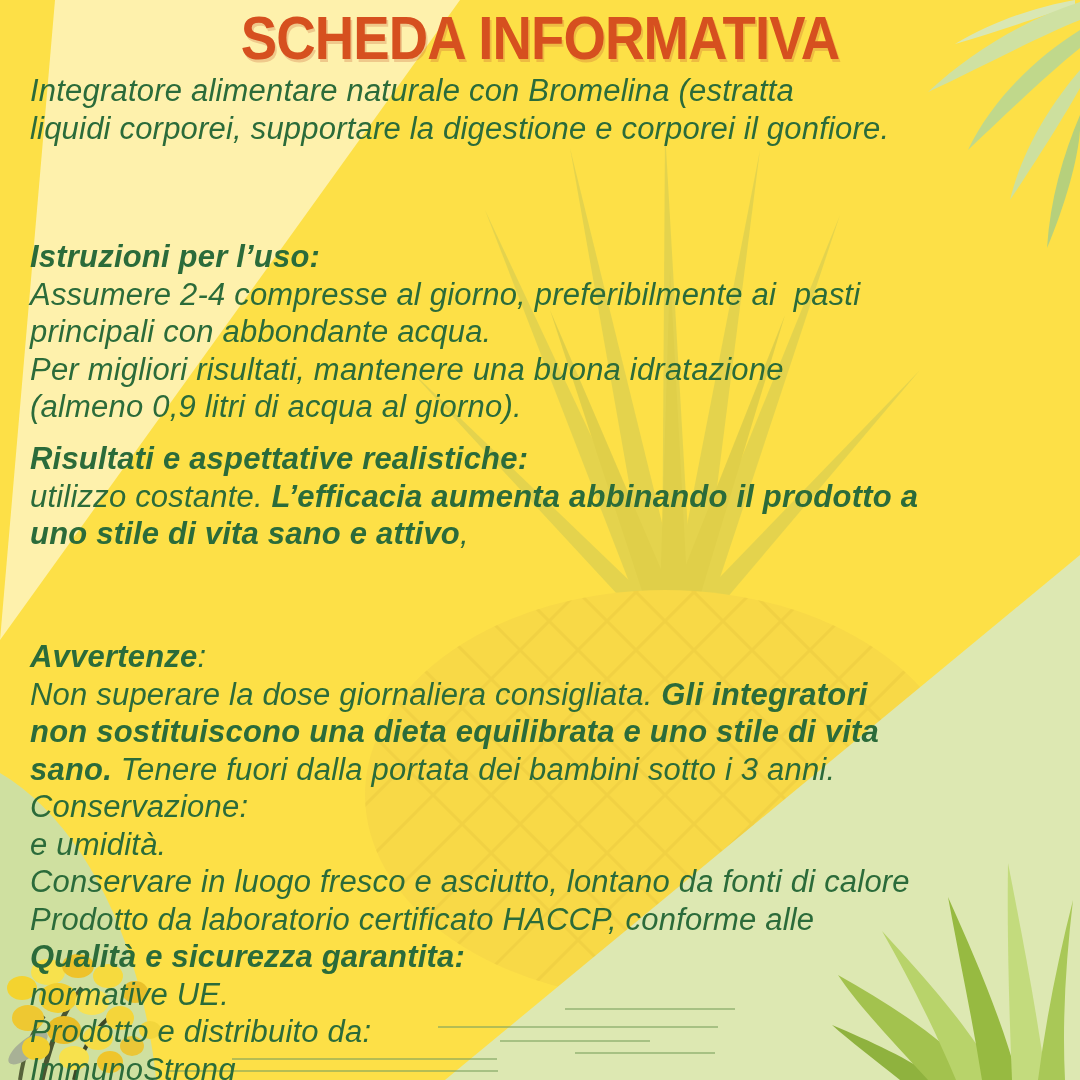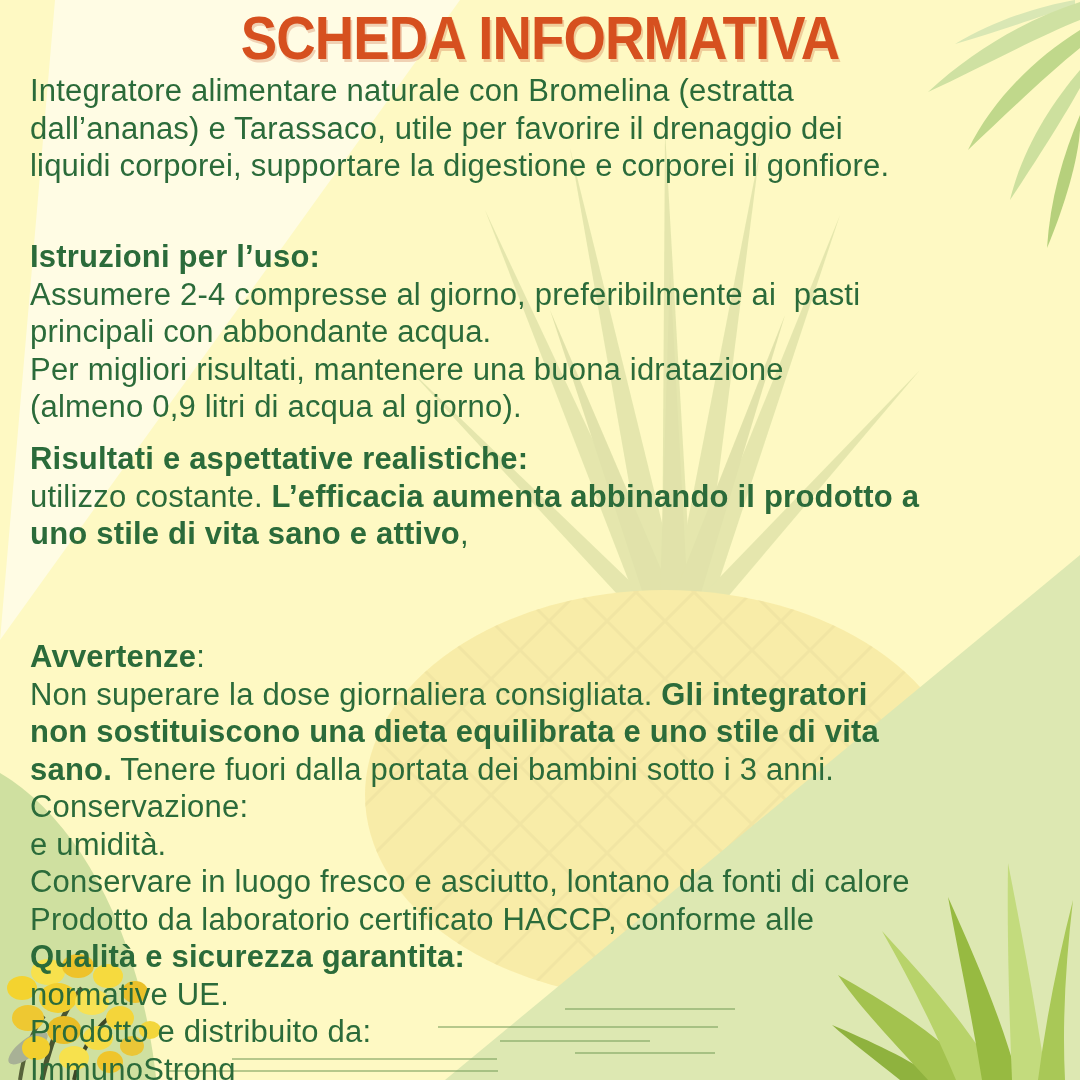--- a/index.html
+++ b/index.html
@@ -1,18 +1,18 @@
 <!DOCTYPE html>
 <html><head>
 <meta charset="utf-8">
 <style>
   html,body{margin:0;padding:0;background:#888;}
   #canvas{
     position:relative;width:1080px;height:1080px;margin:0 auto;
-    background:#fef9c3;overflow:hidden;
+    background:#fde047;overflow:hidden;
     font-family:"Liberation Sans",sans-serif;
   }
   
   .white-wedge{
     position:absolute;left:0;top:0;width:1080px;height:1080px;z-index:1;
     background:rgba(255,255,255,0.55);
     clip-path:polygon(55px 0,460px 0,0 640px);
   }
   .green-wedge{
     position:absolute;left:0;top:0;width:1080px;height:1080px;z-index:3;
@@ -32,21 +32,21 @@
   #title{
     position:absolute;top:2px;left:0;width:100%;margin:0;z-index:10;
     text-align:center;font-size:62px;font-weight:800;letter-spacing:-1px;
     color:#d6501f;transform:scaleX(0.88);transform-origin:50% 0;
     text-shadow:2px 3px 0 rgba(201,98,53,0.28);
   }
   .tblock{
     position:absolute;left:30px;width:1040px;z-index:10;
     color:#2b6b3a;font-size:31px;line-height:37.5px;letter-spacing:0.2px;
   }
-  .line{white-space:pre;}
+  .line{white-space:pre;font-style:italic;}
   .b{font-weight:700;}
   #blk-intro{top:72px;}
   #blk-istruzioni{top:222px;margin-top:16px;}
   #blk-risultati{top:440px;}
   #blk-avvertenze{top:638px;}
 </style>
 </head>
 <body>
 
 <div id="canvas">
@@ -150,21 +150,20 @@
       <ellipse cx="74" cy="128" rx="15" ry="12" fill="#f7e14d"></ellipse>
       <ellipse cx="110" cy="132" rx="13" ry="11" fill="#efc52c"></ellipse>
       <ellipse cx="150" cy="100" rx="11" ry="9" fill="#f3d63c"></ellipse>
     </g>
   </svg>
 
   <h1 id="title">SCHEDA INFORMATIVA</h1>
 
   <div class="tblock" id="blk-intro">
     <div class="line">Integratore alimentare naturale con Bromelina (estratta</div>
-    <div class="line">dall’ananas) e Tarassaco, utile per favorire il drenaggio dei</div>
     <div class="line">liquidi corporei, supportare la digestione e corporei il gonfiore.</div>
   </div>
 
   <div class="tblock" id="blk-istruzioni">
     <div class="line b">Istruzioni per l’uso:</div>
     <div class="line">Assumere 2-4 compresse al giorno, preferibilmente ai  pasti</div>
     <div class="line">principali con abbondante acqua.</div>
     <div class="line">Per migliori risultati, mantenere una buona idratazione</div>
     <div class="line">(almeno 0,9 litri di acqua al giorno).</div>
   </div>

